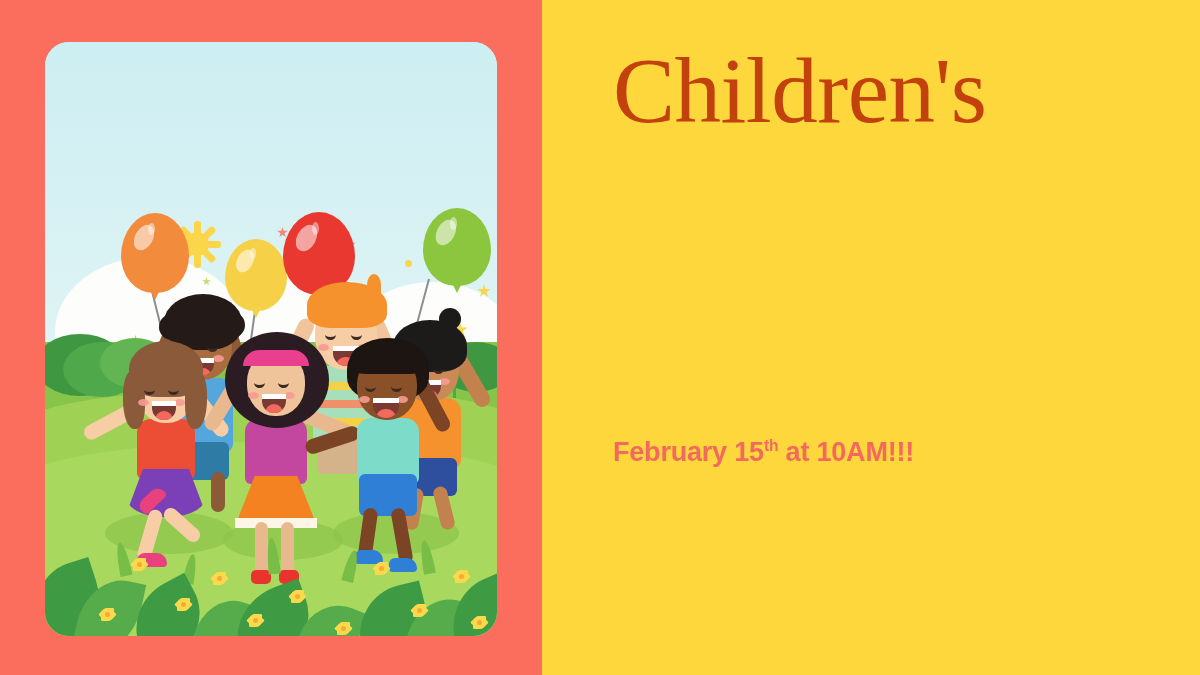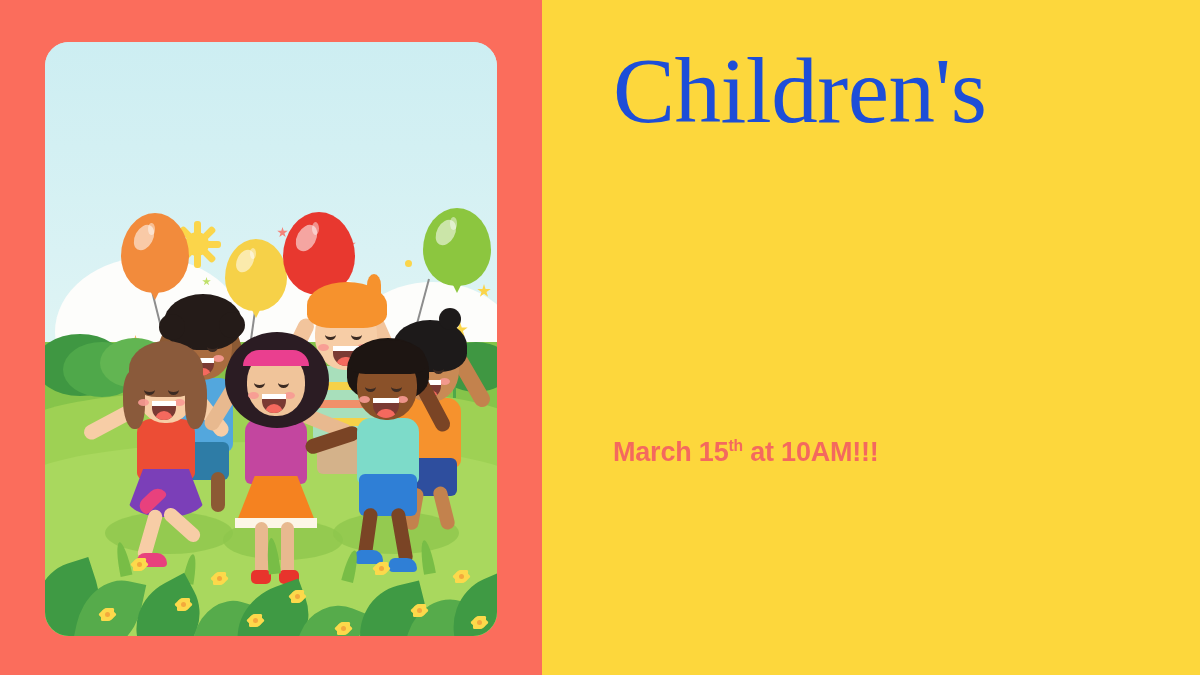--- a/index.html
+++ b/index.html
@@ -207,21 +207,21 @@
     width: 658px;
     height: 675px;
     background: #fdd73c;
     flex: 0 0 658px;
   }
   #headline {
     position: absolute;
     left: 71px;
     top: 42px;
     width: 580px;
-    color: #1d4ed8;
+    color: #c2410c;
     font-family: "Liberation Serif", "DejaVu Serif", serif;
     font-size: 93px;
     line-height: 97px;
     font-weight: 400;
     letter-spacing: -0.5px;
   }
   #headline .hl-line { display: block; white-space: nowrap; }
   #subtitle {
     position: absolute;
     left: 71px;
@@ -507,18 +507,18 @@
     </div>
   </div>
 
   <div id="right-panel">
 
     <div id="headline">
       <span class="hl-line">Children's</span>
     </div>
 
     <div id="subtitle">
-      <span class="sub-line"><span>March 15</span><sup>th</sup><span> at 10AM!!!</span></span>
+      <span class="sub-line"><span>February 15</span><sup>th</sup><span> at 10AM!!!</span></span>
     </div>
 
   </div>
 
 </div>
 
 </body></html>

